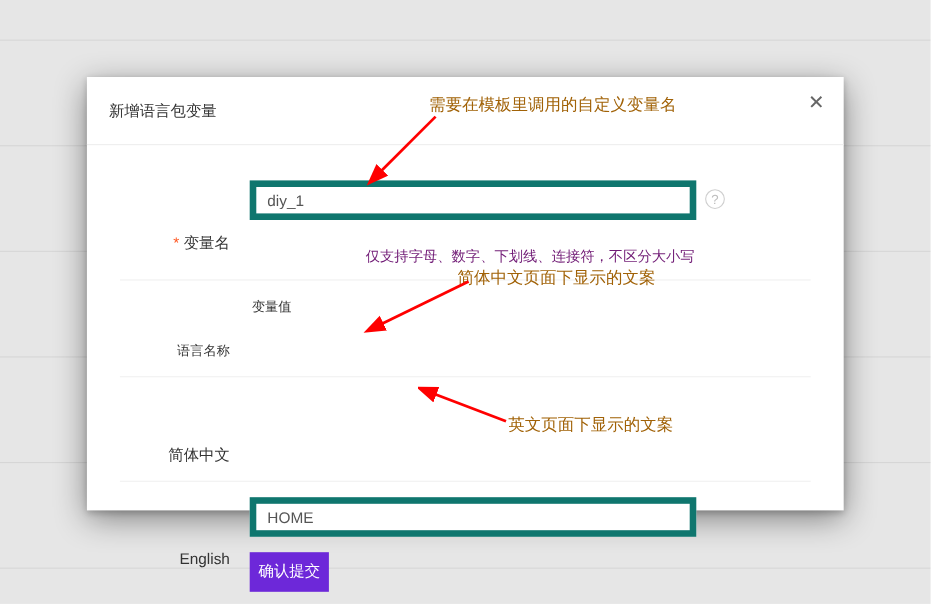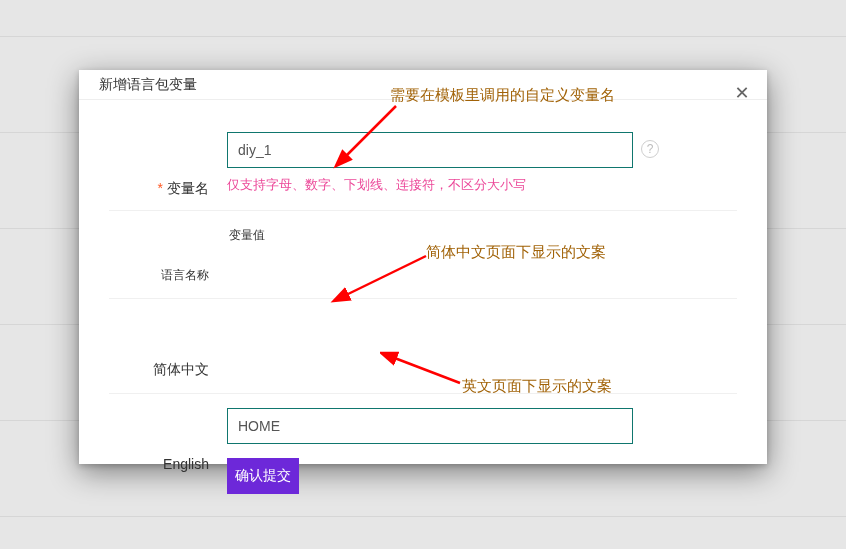--- a/index.html
+++ b/index.html
@@ -18,21 +18,21 @@
     background: #d6d6d6;
   }
   .modal {
     position: absolute;
     left: 79px; top: 70px;
     width: 688px; height: 394px;
     background: #ffffff;
     box-shadow: 0 8px 28px rgba(0,0,0,0.45), 0 2px 6px rgba(0,0,0,0.2);
   }
   .modal-header {
-    height: 30px;
+    height: 62px;
     border-bottom: 1px solid #eeeeee;
     display: flex;
     align-items: center;
     padding: 0 20px;
     position: relative;
   }
   .modal-title {
     font-size: 14px;
     color: #333333;
   }
@@ -62,30 +62,31 @@
     font-size: 14px;
     color: #333;
     padding-top: 8px;
     margin-top: 40px;
   }
   .required-star { color: #ff5722; margin-right: 4px; }
   .field-col { flex: 1; position: relative; }
   .text-input {
     width: 406px;
     height: 36px;
-    border: 1px solid #0f766e;
+    border: 6px solid #0f766e;
     padding: 0 10px;
     font-size: 14px;
     color: #555;
     outline: none;
   }
   .hint {
-    margin-top: 8px;
+    margin-top: 24px;
     font-size: 13px;
-    color: #ec4899;
+    color: #701a75;
+    text-align: center;
   }
   .help-icon {
     position: absolute;
     left: 414px; top: 8px;
     width: 18px; height: 18px;
     border: 1px solid #cfcfcf;
     border-radius: 50%;
     color: #bdbdbd;
     font-size: 12px;
     display: flex; align-items: center; justify-content: center;
@@ -168,21 +169,21 @@
         <div>
           <button class="submit-btn">确认提交</button>
         </div>
       </div>
     </div>
 
   </div>
 </div>
 
 <div class="anno" style="left:390px; top:86px;">需要在模板里调用的自定义变量名</div>
-<div class="anno" style="left:426px; top:243px;">简体中文页面下显示的文案</div>
+<div class="anno" style="left:416px; top:243px;">简体中文页面下显示的文案</div>
 <div class="anno" style="left:462px; top:377px;text-align:right;">英文页面下显示的文案</div>
 
 <svg class="arrow" style="left:330px; top:100px;" width="80" height="70">
   <defs>
     <marker id="ah1" markerWidth="10" markerHeight="10" refX="2" refY="3" orient="auto">
       <path d="M0,0 L0,6 L8,3 z" fill="#ff0000"></path>
     </marker>
   </defs>
   <line x1="66" y1="6" x2="14" y2="58" stroke="#ff0000" stroke-width="2.5" marker-end="url(#ah1)"></line>
 </svg>

